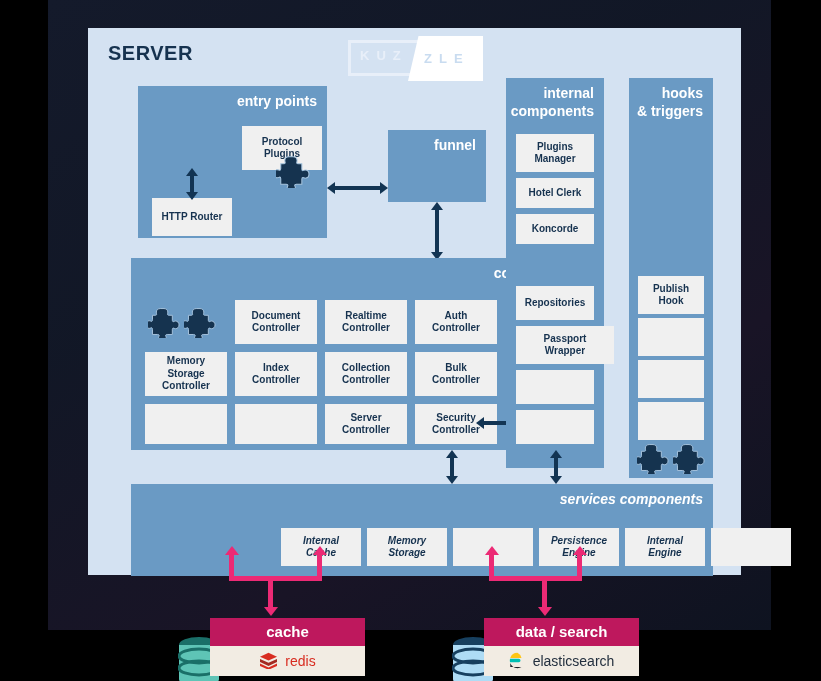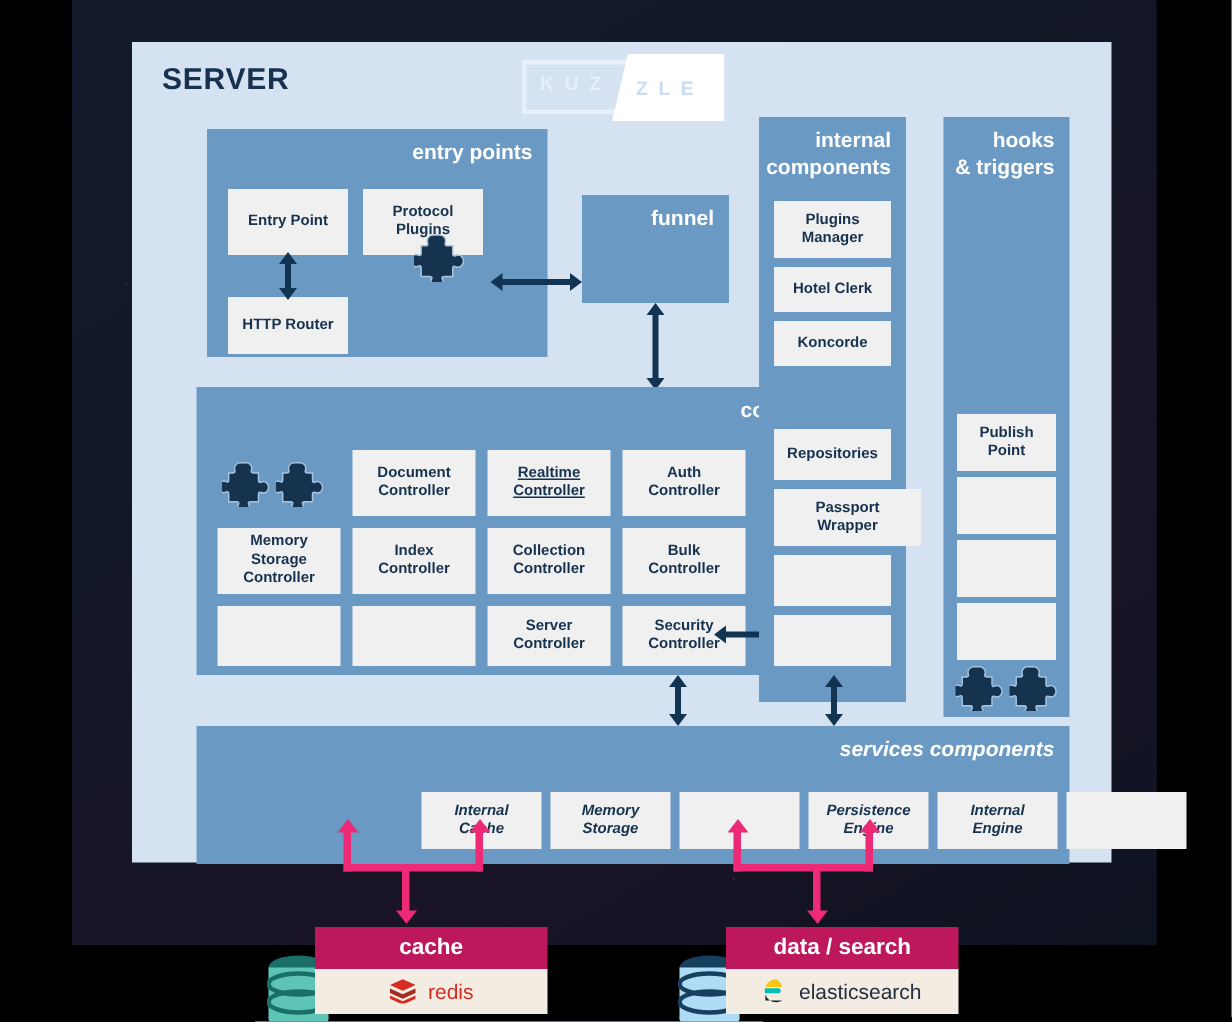--- a/index.html
+++ b/index.html
@@ -156,24 +156,23 @@
     <div id="logo-zle">ZLE</div>
   </div>
 
   <div id="entry-arrow">
     <div class="bar" style="left:0"></div>
     <div class="bar" style="left:9px"></div>
     <div class="shaft"></div>
     <div class="tip"></div>
   </div>
 
-  <div class="pane" id="pane-entry" style="left:50px; top:58px; width:227px; height:152px;">
+  <div class="pane" id="pane-entry" style="left:50px; top:58px; width:189px; height:152px;">
     <div class="pane-title">entry points</div>
 
-    <div class="cell" style="left:14px; top:40px; width:80px; height:44px;">Entry Point</div>
     <div class="cell" style="left:104px; top:40px; width:80px; height:44px;">Protocol
 Plugins</div>
     <div class="cell" style="left:14px; top:112px; width:80px; height:38px;">HTTP Router</div>
 
     <svg class="puzzle" style="left:138px; top:68px;" width="34" height="34" viewBox="0 0 100 100">
       <path fill="#15334f" stroke="#a8c6e0" stroke-width="3" d="M38 8c-7 0-12 5-12 11 0 3 1 5 1 7 0 2-2 3-5 3h-8v14c0 3-1 5-3 5-2 0-4-2-7-2-6 0-11 5-11 12s5 12 11 12c3 0 5-2 7-2 2 0 3 2 3 5v16h16c3 0 5 1 5 3 0 2-2 4-2 7 0 6 5 11 12 11s12-5 12-11c0-3-2-5-2-7 0-2 2-3 5-3h16V74c0-3 1-5 3-5 2 0 4 2 7 2 6 0 11-5 11-12s-5-12-11-12c-3 0-5 2-7 2-2 0-3-2-3-5V29H66c-3 0-5-1-5-3 0-2 1-4 1-7 0-6-5-11-12-11z"></path>
     </svg>
 
     <div class="arrow" style="left:44px; top:82px; width:20px; height:32px;">
       <div class="ar-line-v" style="top:4px; bottom:4px;"></div>
@@ -204,21 +203,21 @@
     <div class="cell" style="left:14px; top:42px; width:82px; height:44px; background:transparent;"></div>
     <svg class="puzzle" style="left:17px; top:48px;" width="32" height="32" viewBox="0 0 100 100">
       <path fill="#15334f" stroke="#a8c6e0" stroke-width="3" d="M38 8c-7 0-12 5-12 11 0 3 1 5 1 7 0 2-2 3-5 3h-8v14c0 3-1 5-3 5-2 0-4-2-7-2-6 0-11 5-11 12s5 12 11 12c3 0 5-2 7-2 2 0 3 2 3 5v16h16c3 0 5 1 5 3 0 2-2 4-2 7 0 6 5 11 12 11s12-5 12-11c0-3-2-5-2-7 0-2 2-3 5-3h16V74c0-3 1-5 3-5 2 0 4 2 7 2 6 0 11-5 11-12s-5-12-11-12c-3 0-5 2-7 2-2 0-3-2-3-5V29H66c-3 0-5-1-5-3 0-2 1-4 1-7 0-6-5-11-12-11z"></path>
     </svg>
     <svg class="puzzle" style="left:53px; top:48px;" width="32" height="32" viewBox="0 0 100 100">
       <path fill="#15334f" stroke="#a8c6e0" stroke-width="3" d="M38 8c-7 0-12 5-12 11 0 3 1 5 1 7 0 2-2 3-5 3h-8v14c0 3-1 5-3 5-2 0-4-2-7-2-6 0-11 5-11 12s5 12 11 12c3 0 5-2 7-2 2 0 3 2 3 5v16h16c3 0 5 1 5 3 0 2-2 4-2 7 0 6 5 11 12 11s12-5 12-11c0-3-2-5-2-7 0-2 2-3 5-3h16V74c0-3 1-5 3-5 2 0 4 2 7 2 6 0 11-5 11-12s-5-12-11-12c-3 0-5 2-7 2-2 0-3-2-3-5V29H66c-3 0-5-1-5-3 0-2 1-4 1-7 0-6-5-11-12-11z"></path>
     </svg>
 
     <div class="cell" style="left:104px; top:42px; width:82px; height:44px;">Document
 Controller</div>
-    <div class="cell" style="left:194px; top:42px; width:82px; height:44px;text-decoration:underline;">Realtime
+    <div class="cell" style="left:194px; top:42px; width:82px; height:44px;">Realtime
 Controller</div>
     <div class="cell" style="left:284px; top:42px; width:82px; height:44px;">Auth
 Controller</div>
 
     <div class="cell" style="left:14px; top:94px; width:82px; height:44px;">Memory
 Storage
 Controller</div>
     <div class="cell" style="left:104px; top:94px; width:82px; height:44px;">Index
 Controller</div>
     <div class="cell" style="left:194px; top:94px; width:82px; height:44px;">Collection
@@ -253,21 +252,21 @@
 Wrapper</div>
     <div class="cell" style="left:10px; top:292px; width:78px; height:34px;"></div>
     <div class="cell" style="left:10px; top:332px; width:78px; height:34px;"></div>
   </div>
 
   <div class="pane" id="pane-hooks" style="left:541px; top:50px; width:84px; height:400px;">
     <div class="pane-title">hooks
 &amp; triggers</div>
 
     <div class="cell" style="left:9px; top:198px; width:66px; height:38px;">Publish
-Point</div>
+Hook</div>
     <div class="cell" style="left:9px; top:240px; width:66px; height:38px;"></div>
     <div class="cell" style="left:9px; top:282px; width:66px; height:38px;"></div>
     <div class="cell" style="left:9px; top:324px; width:66px; height:38px;"></div>
 
     <svg class="puzzle" style="left:8px; top:364px;" width="32" height="32" viewBox="0 0 100 100">
       <path fill="#15334f" stroke="#a8c6e0" stroke-width="3" d="M38 8c-7 0-12 5-12 11 0 3 1 5 1 7 0 2-2 3-5 3h-8v14c0 3-1 5-3 5-2 0-4-2-7-2-6 0-11 5-11 12s5 12 11 12c3 0 5-2 7-2 2 0 3 2 3 5v16h16c3 0 5 1 5 3 0 2-2 4-2 7 0 6 5 11 12 11s12-5 12-11c0-3-2-5-2-7 0-2 2-3 5-3h16V74c0-3 1-5 3-5 2 0 4 2 7 2 6 0 11-5 11-12s-5-12-11-12c-3 0-5 2-7 2-2 0-3-2-3-5V29H66c-3 0-5-1-5-3 0-2 1-4 1-7 0-6-5-11-12-11z"></path>
     </svg>
     <svg class="puzzle" style="left:44px; top:364px;" width="32" height="32" viewBox="0 0 100 100">
       <path fill="#15334f" stroke="#a8c6e0" stroke-width="3" d="M38 8c-7 0-12 5-12 11 0 3 1 5 1 7 0 2-2 3-5 3h-8v14c0 3-1 5-3 5-2 0-4-2-7-2-6 0-11 5-11 12s5 12 11 12c3 0 5-2 7-2 2 0 3 2 3 5v16h16c3 0 5 1 5 3 0 2-2 4-2 7 0 6 5 11 12 11s12-5 12-11c0-3-2-5-2-7 0-2 2-3 5-3h16V74c0-3 1-5 3-5 2 0 4 2 7 2 6 0 11-5 11-12s-5-12-11-12c-3 0-5 2-7 2-2 0-3-2-3-5V29H66c-3 0-5-1-5-3 0-2 1-4 1-7 0-6-5-11-12-11z"></path>
     </svg>

